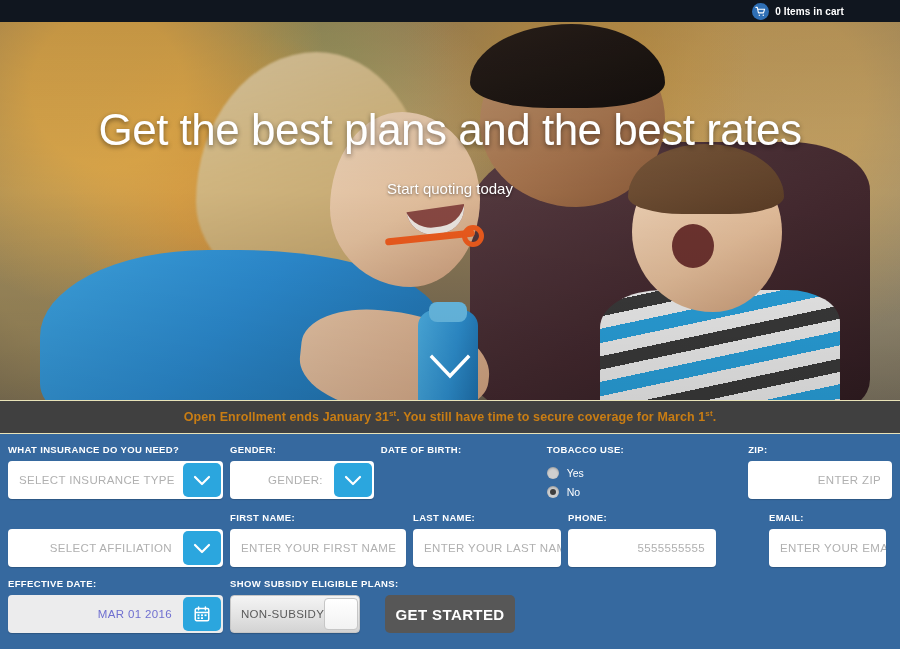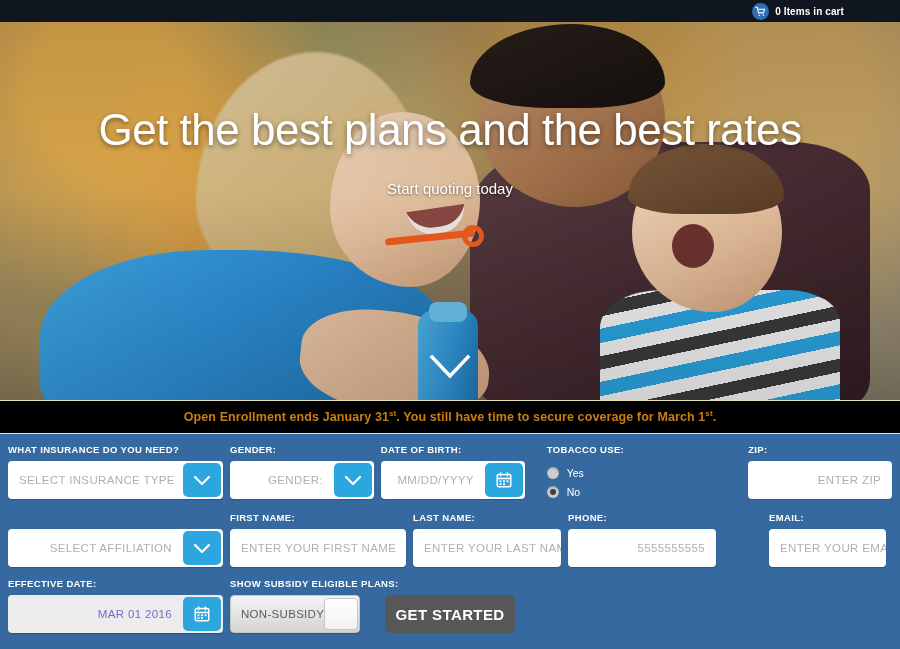--- a/index.html
+++ b/index.html
@@ -218,21 +218,21 @@
     left: 50%; top: 332px;
     transform: translateX(-50%);
     z-index: 7;
     cursor: pointer;
   }
   .scroll-chevron svg { display: block; }
 
   
   .notice {
     height: 34px;
-    background: #000000;
+    background: #404040;
     border-top: 1px solid #e9e3b8;
     border-bottom: 1px solid #e9e3b8;
     display: flex;
     align-items: center;
     justify-content: center;
   }
   .notice-text {
     color: #c97d13;
     font-size: 12.5px;
     font-weight: bold;
@@ -448,35 +448,20 @@
           <span class="btn-blue">
             <svg width="18" height="11" viewBox="0 0 18 11" fill="none" stroke="#ffffff" stroke-width="2.2" stroke-linecap="round" stroke-linejoin="round">
                 <path d="M2 2 L9 9 L16 2"></path>
               </svg>
           </span>
         </div>
       </div>
 
       <div class="field" style="width:148px;margin-left:7px;">
         <div class="field-label">DATE OF BIRTH:</div>
-        <div class="control">
-          <span class="value">MM/DD/YYYY</span>
-          <span class="btn-blue">
-            <svg width="18" height="18" viewBox="0 0 20 20" fill="none" stroke="#ffffff" stroke-width="1.7">
-              <rect x="2.5" y="4" width="15" height="13.5" rx="1.6"></rect>
-              <path d="M2.5 8.3 H17.5"></path>
-              <path d="M6.2 2.3 V5.4 M13.8 2.3 V5.4" stroke-linecap="round"></path>
-              <rect x="5" y="10.4" width="2.2" height="2" fill="#ffffff" stroke="none"></rect>
-              <rect x="8.9" y="10.4" width="2.2" height="2" fill="#ffffff" stroke="none"></rect>
-              <rect x="12.8" y="10.4" width="2.2" height="2" fill="#ffffff" stroke="none"></rect>
-              <rect x="5" y="13.6" width="2.2" height="2" fill="#ffffff" stroke="none"></rect>
-              <rect x="8.9" y="13.6" width="2.2" height="2" fill="#ffffff" stroke="none"></rect>
-            </svg>
-          </span>
-        </div>
       </div>
 
       <div class="field" style="width:200px;margin-left:22px;">
         <div class="field-label">TOBACCO USE:</div>
         <div class="radios">
           <div class="radio-row">
             <span class="radio"></span>
             <span class="radio-label">Yes</span>
           </div>
           <div class="radio-row">

